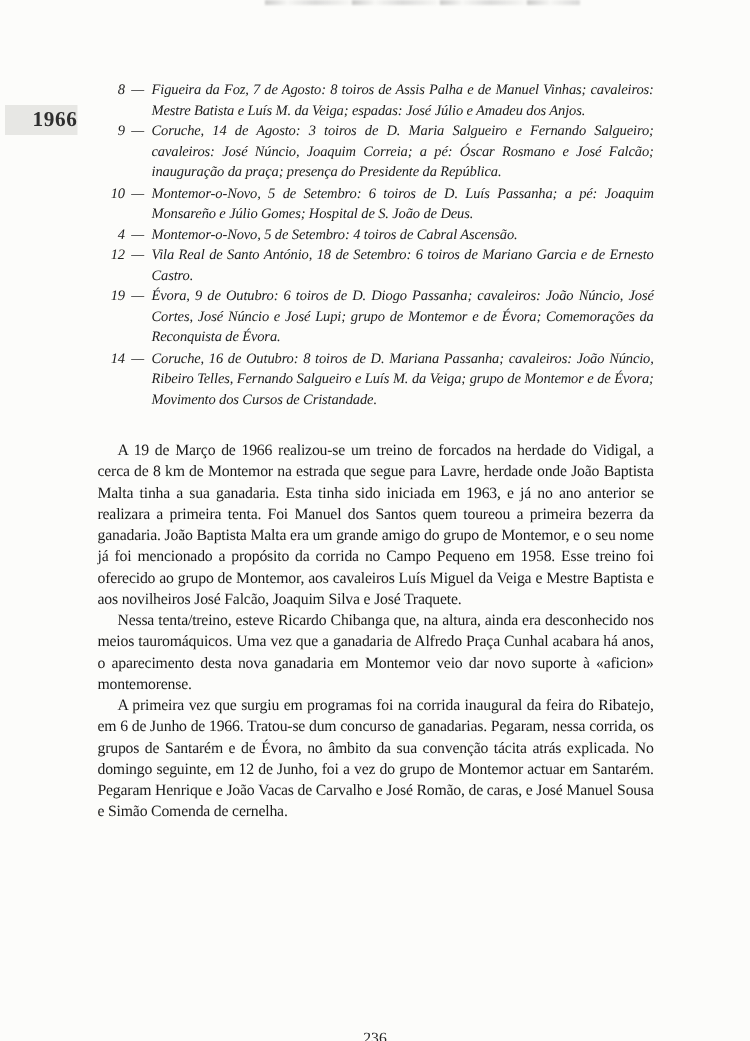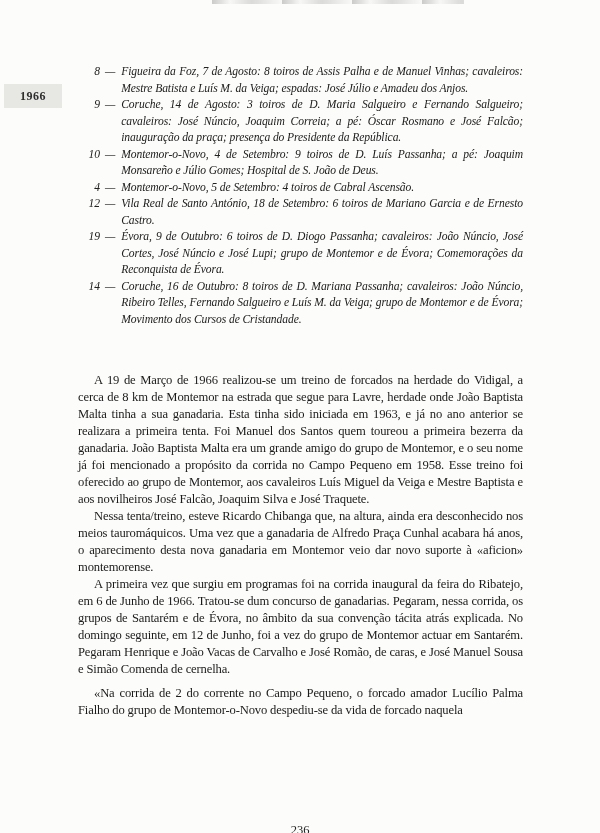--- a/index.html
+++ b/index.html
@@ -31,23 +31,23 @@
 
   
   .year-tab {
     position: absolute;
     left: 4px;
     top: 84px;
     width: 58px;
     height: 24px;
     background: #e7e7e4;
     color: #2e2e2e;
-    font-size: 12px;
+    font-size: 17px;
     font-weight: bold;
-    text-align: center;
+    text-align: right;
     line-height: 24px;
     letter-spacing: 0.5px;
   }
 
   
   .content {
     position: absolute;
     left: 78px;
     top: 64px;
     width: 445px;
@@ -75,21 +75,21 @@
     flex: 0 0 auto;
     padding: 0 6px 0 5px;
   }
   .list-item .item-text {
     flex: 1 1 auto;
     text-align: justify;
   }
 
   
   .body-text {
-    margin-top: 44px;
+    margin-top: 24px;
     font-size: 12.6px;
     line-height: 17px;
     letter-spacing: -0.15px;
     text-align: justify;
     color: #1b1b1b;
   }
   .body-text p {
     margin: 0;
     text-indent: 16px;
   }
@@ -125,21 +125,21 @@
       <span class="item-text">Figueira da Foz, 7 de Agosto: 8 toiros de Assis Palha e de Manuel Vinhas; cavaleiros: Mestre Batista e Luís M. da Veiga; espadas: José Júlio e Amadeu dos Anjos.</span>
     </div>
     <div class="list-item">
       <span class="num">9</span>
       <span class="dash">—</span>
       <span class="item-text">Coruche, 14 de Agosto: 3 toiros de D. Maria Salgueiro e Fernando Salgueiro; cavaleiros: José Núncio, Joaquim Correia; a pé: Óscar Rosmano e José Falcão; inauguração da praça; presença do Presidente da República.</span>
     </div>
     <div class="list-item">
       <span class="num">10</span>
       <span class="dash">—</span>
-      <span class="item-text">Montemor-o-Novo, 4 de Setembro: 9 toiros de D. Luís Passanha; a pé: Joaquim Monsareño e Júlio Gomes; Hospital de S. João de Deus.</span>
+      <span class="item-text">Montemor-o-Novo, 5 de Setembro: 6 toiros de D. Luís Passanha; a pé: Joaquim Monsareño e Júlio Gomes; Hospital de S. João de Deus.</span>
     </div>
     <div class="list-item">
       <span class="num">4</span>
       <span class="dash">—</span>
       <span class="item-text">Montemor-o-Novo, 5 de Setembro: 4 toiros de Cabral Ascensão.</span>
     </div>
     <div class="list-item">
       <span class="num">12</span>
       <span class="dash">—</span>
       <span class="item-text">Vila Real de Santo António, 18 de Setembro: 6 toiros de Mariano Garcia e de Ernesto Castro.</span>
@@ -153,18 +153,17 @@
       <span class="num">14</span>
       <span class="dash">—</span>
       <span class="item-text">Coruche, 16 de Outubro: 8 toiros de D. Mariana Passanha; cavaleiros: João Núncio, Ribeiro Telles, Fernando Salgueiro e Luís M. da Veiga; grupo de Montemor e de Évora; Movimento dos Cursos de Cristandade.</span>
     </div>
   </div>
 
   <div class="body-text">
     <p>A 19 de Março de 1966 realizou-se um treino de forcados na herdade do Vidigal, a cerca de 8 km de Montemor na estrada que segue para Lavre, herdade onde João Baptista Malta tinha a sua ganadaria. Esta tinha sido iniciada em 1963, e já no ano anterior se realizara a primeira tenta. Foi Manuel dos Santos quem toureou a primeira bezerra da ganadaria. João Baptista Malta era um grande amigo do grupo de Montemor, e o seu nome já foi mencionado a propósito da corrida no Campo Pequeno em 1958. Esse treino foi oferecido ao grupo de Montemor, aos cavaleiros Luís Miguel da Veiga e Mestre Baptista e aos novilheiros José Falcão, Joaquim Silva e José Traquete.</p>
     <p>Nessa tenta/treino, esteve Ricardo Chibanga que, na altura, ainda era desconhecido nos meios tauromáquicos. Uma vez que a ganadaria de Alfredo Praça Cunhal acabara há anos, o aparecimento desta nova ganadaria em Montemor veio dar novo suporte à «aficion» montemorense.</p>
     <p>A primeira vez que surgiu em programas foi na corrida inaugural da feira do Ribatejo, em 6 de Junho de 1966. Tratou-se dum concurso de ganadarias. Pegaram, nessa corrida, os grupos de Santarém e de Évora, no âmbito da sua convenção tácita atrás explicada. No domingo seguinte, em 12 de Junho, foi a vez do grupo de Montemor actuar em Santarém. Pegaram Henrique e João Vacas de Carvalho e José Romão, de caras, e José Manuel Sousa e Simão Comenda de cernelha.</p>
-    <p class="quote">«Na corrida de 2 do corrente no Campo Pequeno, o forcado amador Lucílio Palma Fialho do grupo de Montemor-o-Novo despediu-se da vida de forcado naquela</p>
   </div>
 
 </div>
 
 <div class="page-number">236</div>
 
 </body></html>

